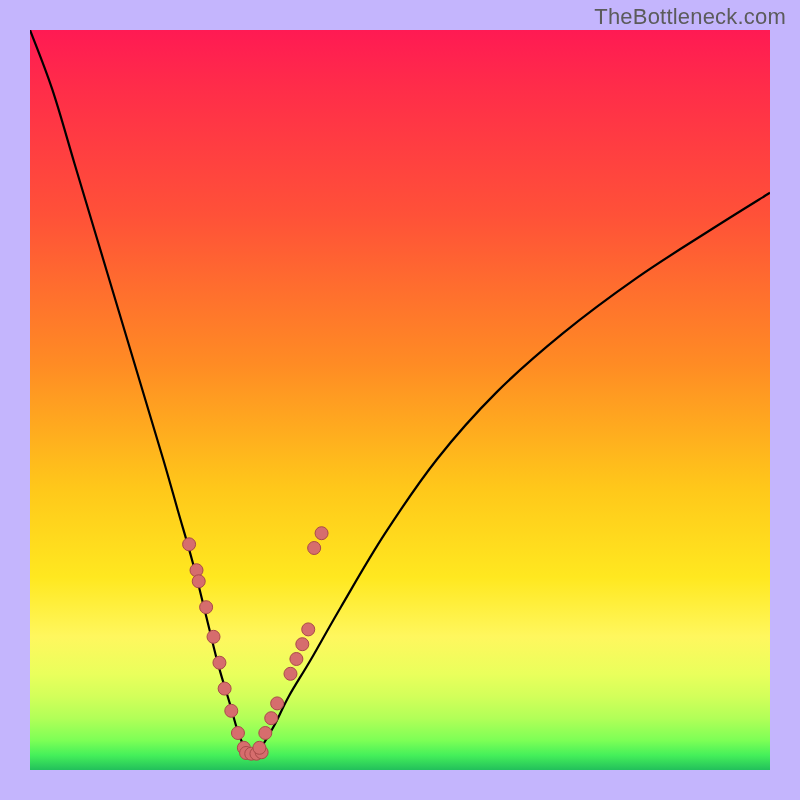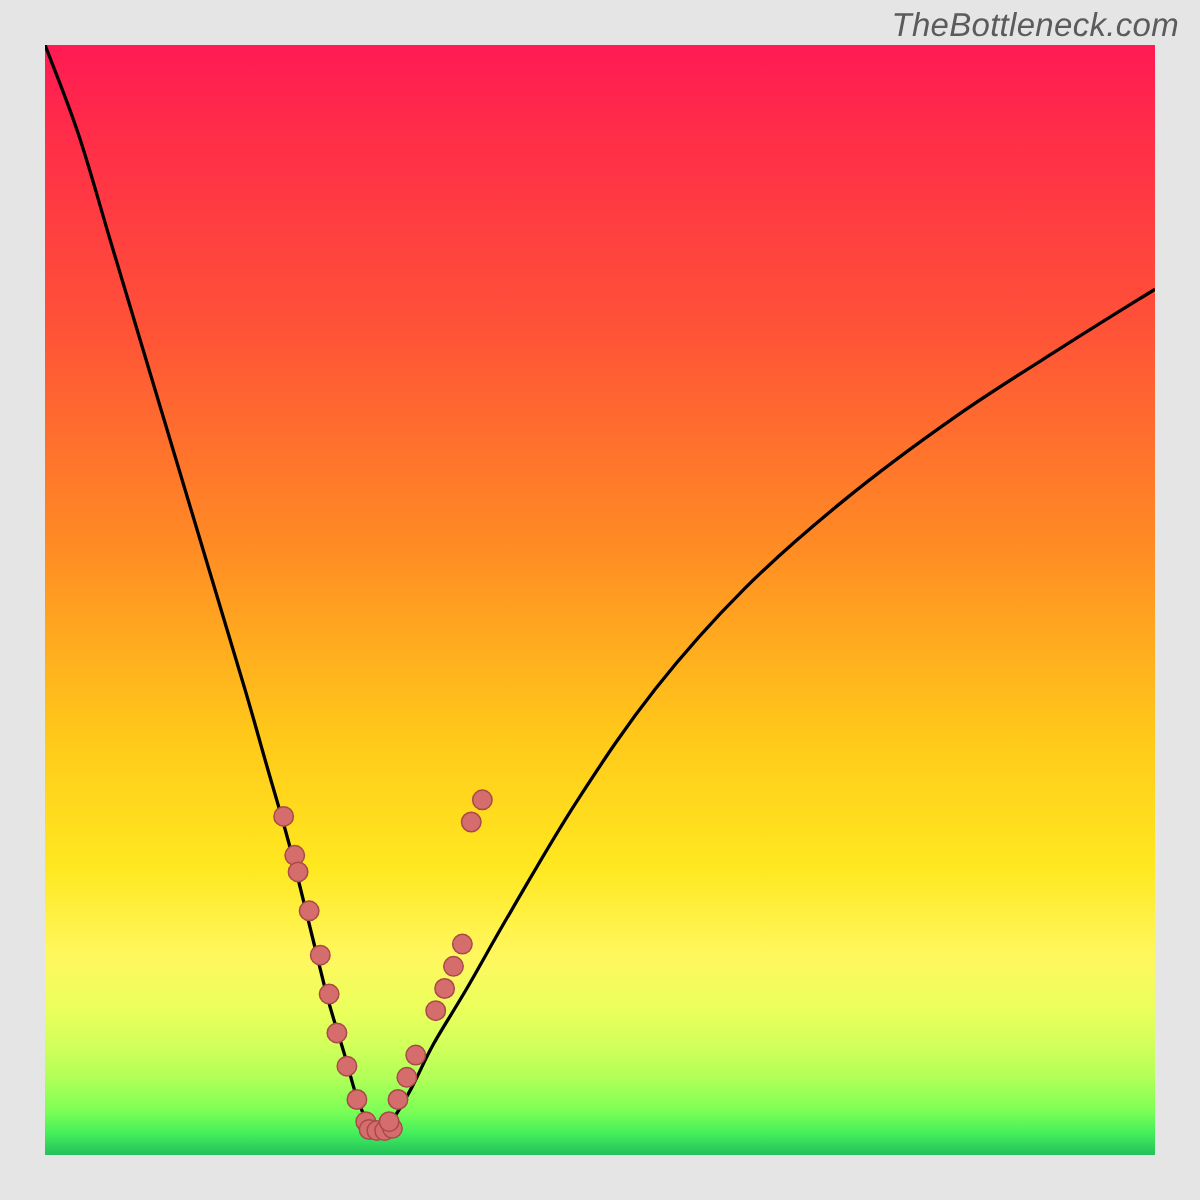--- a/index.html
+++ b/index.html
@@ -7,22 +7,21 @@
     padding: 0;
     width: 800px;
     height: 800px;
     overflow: hidden;
     background: #000;
     font-family: Arial, Helvetica, sans-serif;
   }
   .frame {
     position: absolute;
     inset: 0;
-    background: #e5e5e5;
-    font-style: italic;
+    background: #c4b5fd;
   }
   .plot-area {
     position: absolute;
     left: 30px;
     top: 30px;
     width: 740px;
     height: 740px;
     
     background: linear-gradient(
       to bottom,

